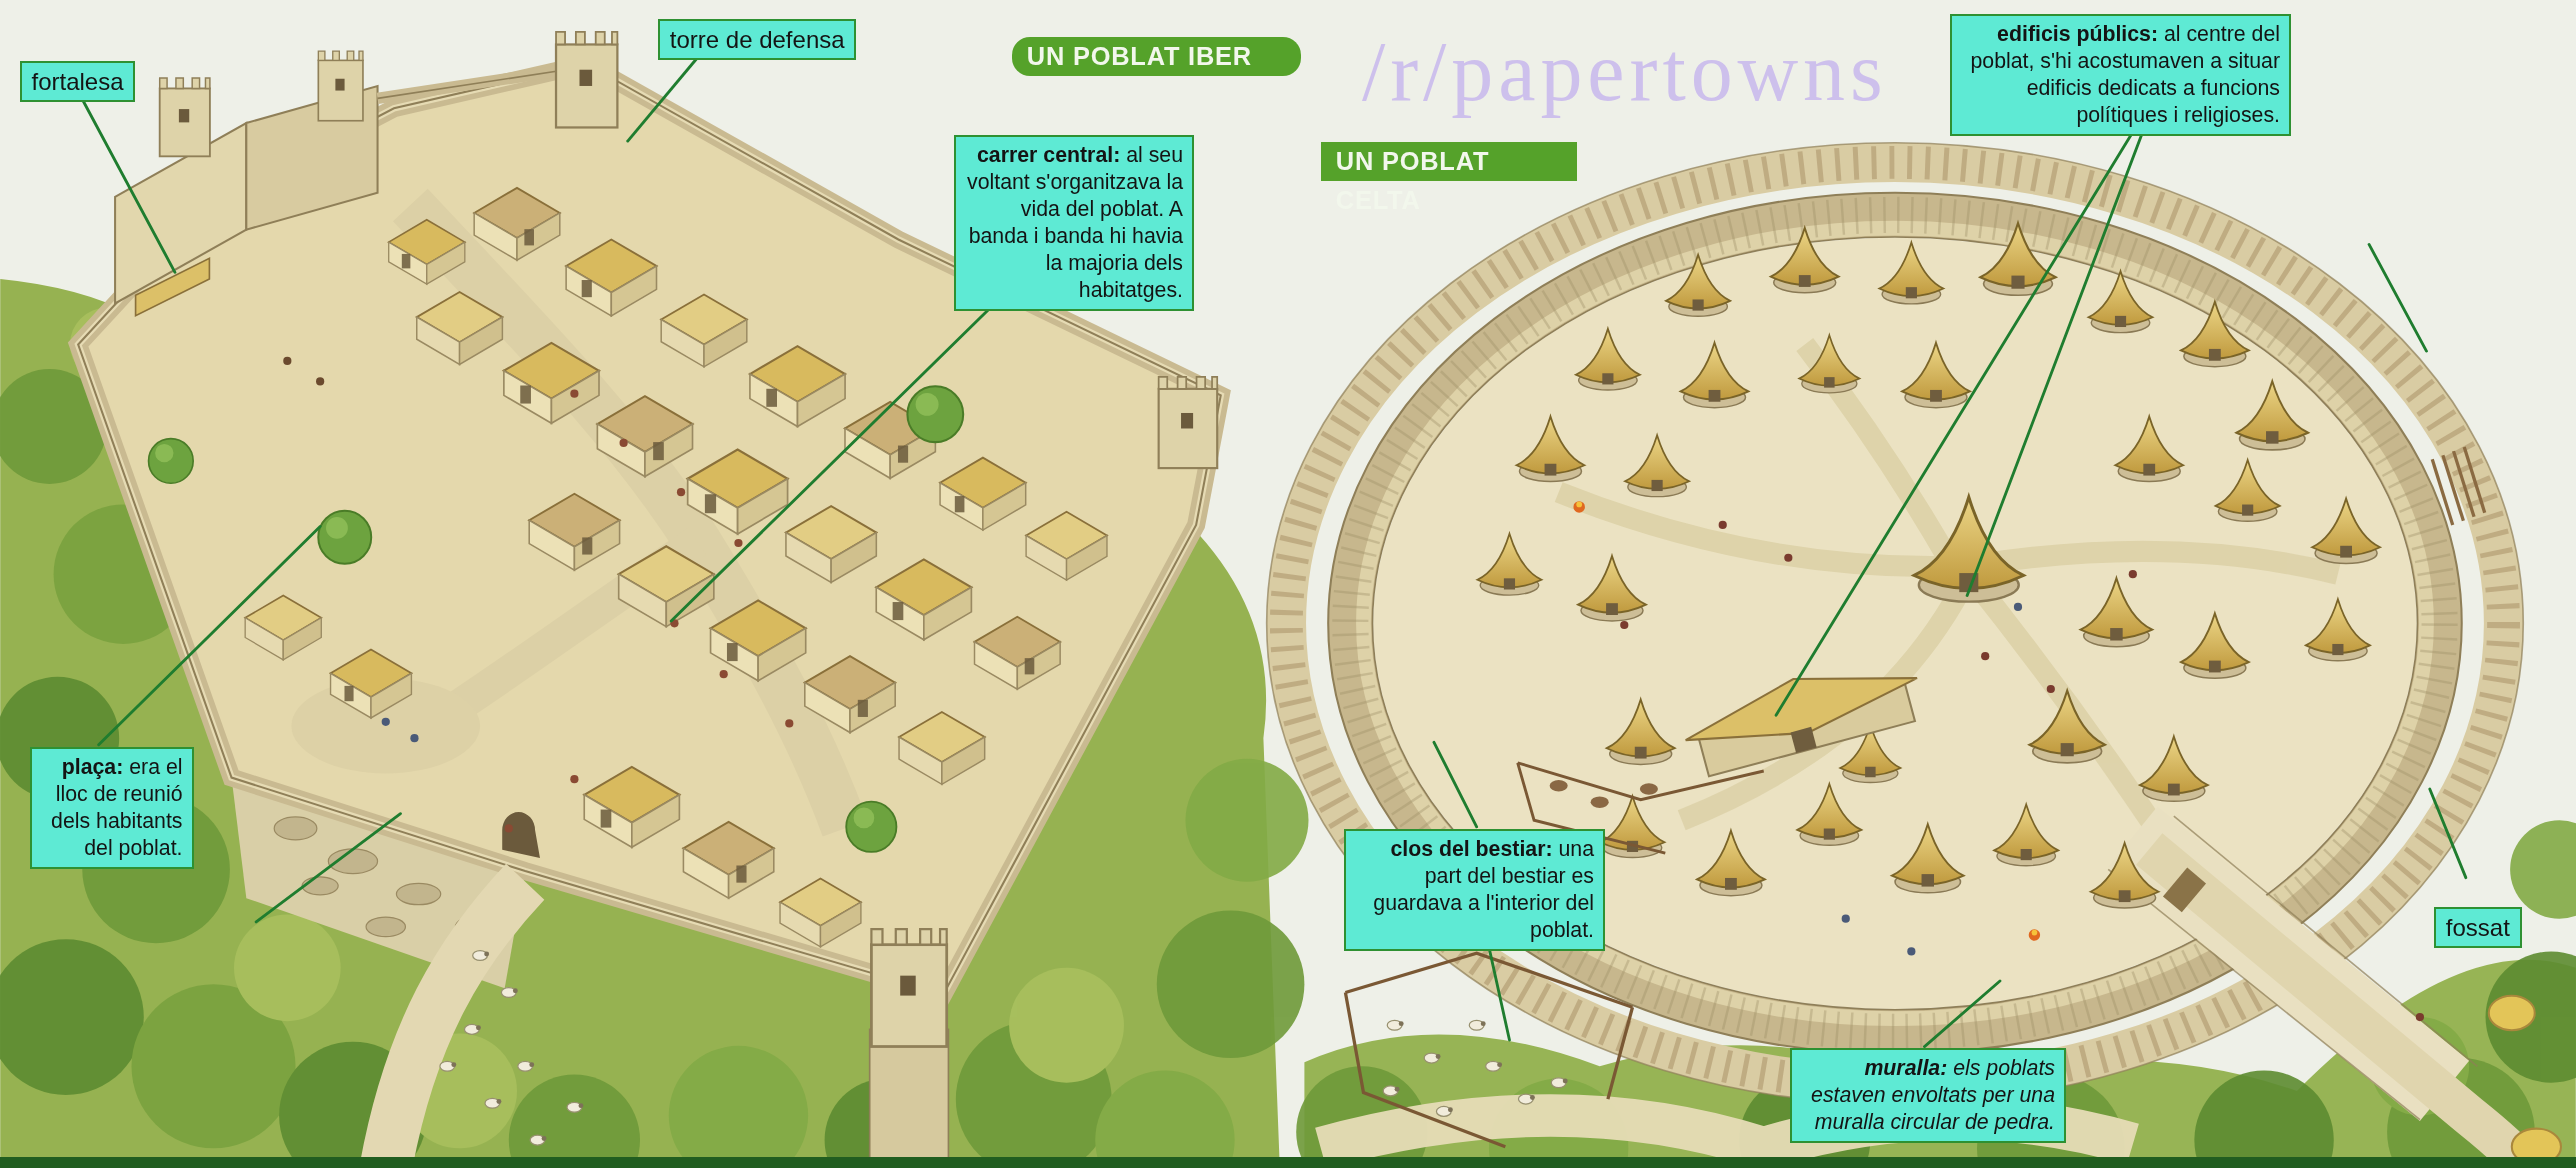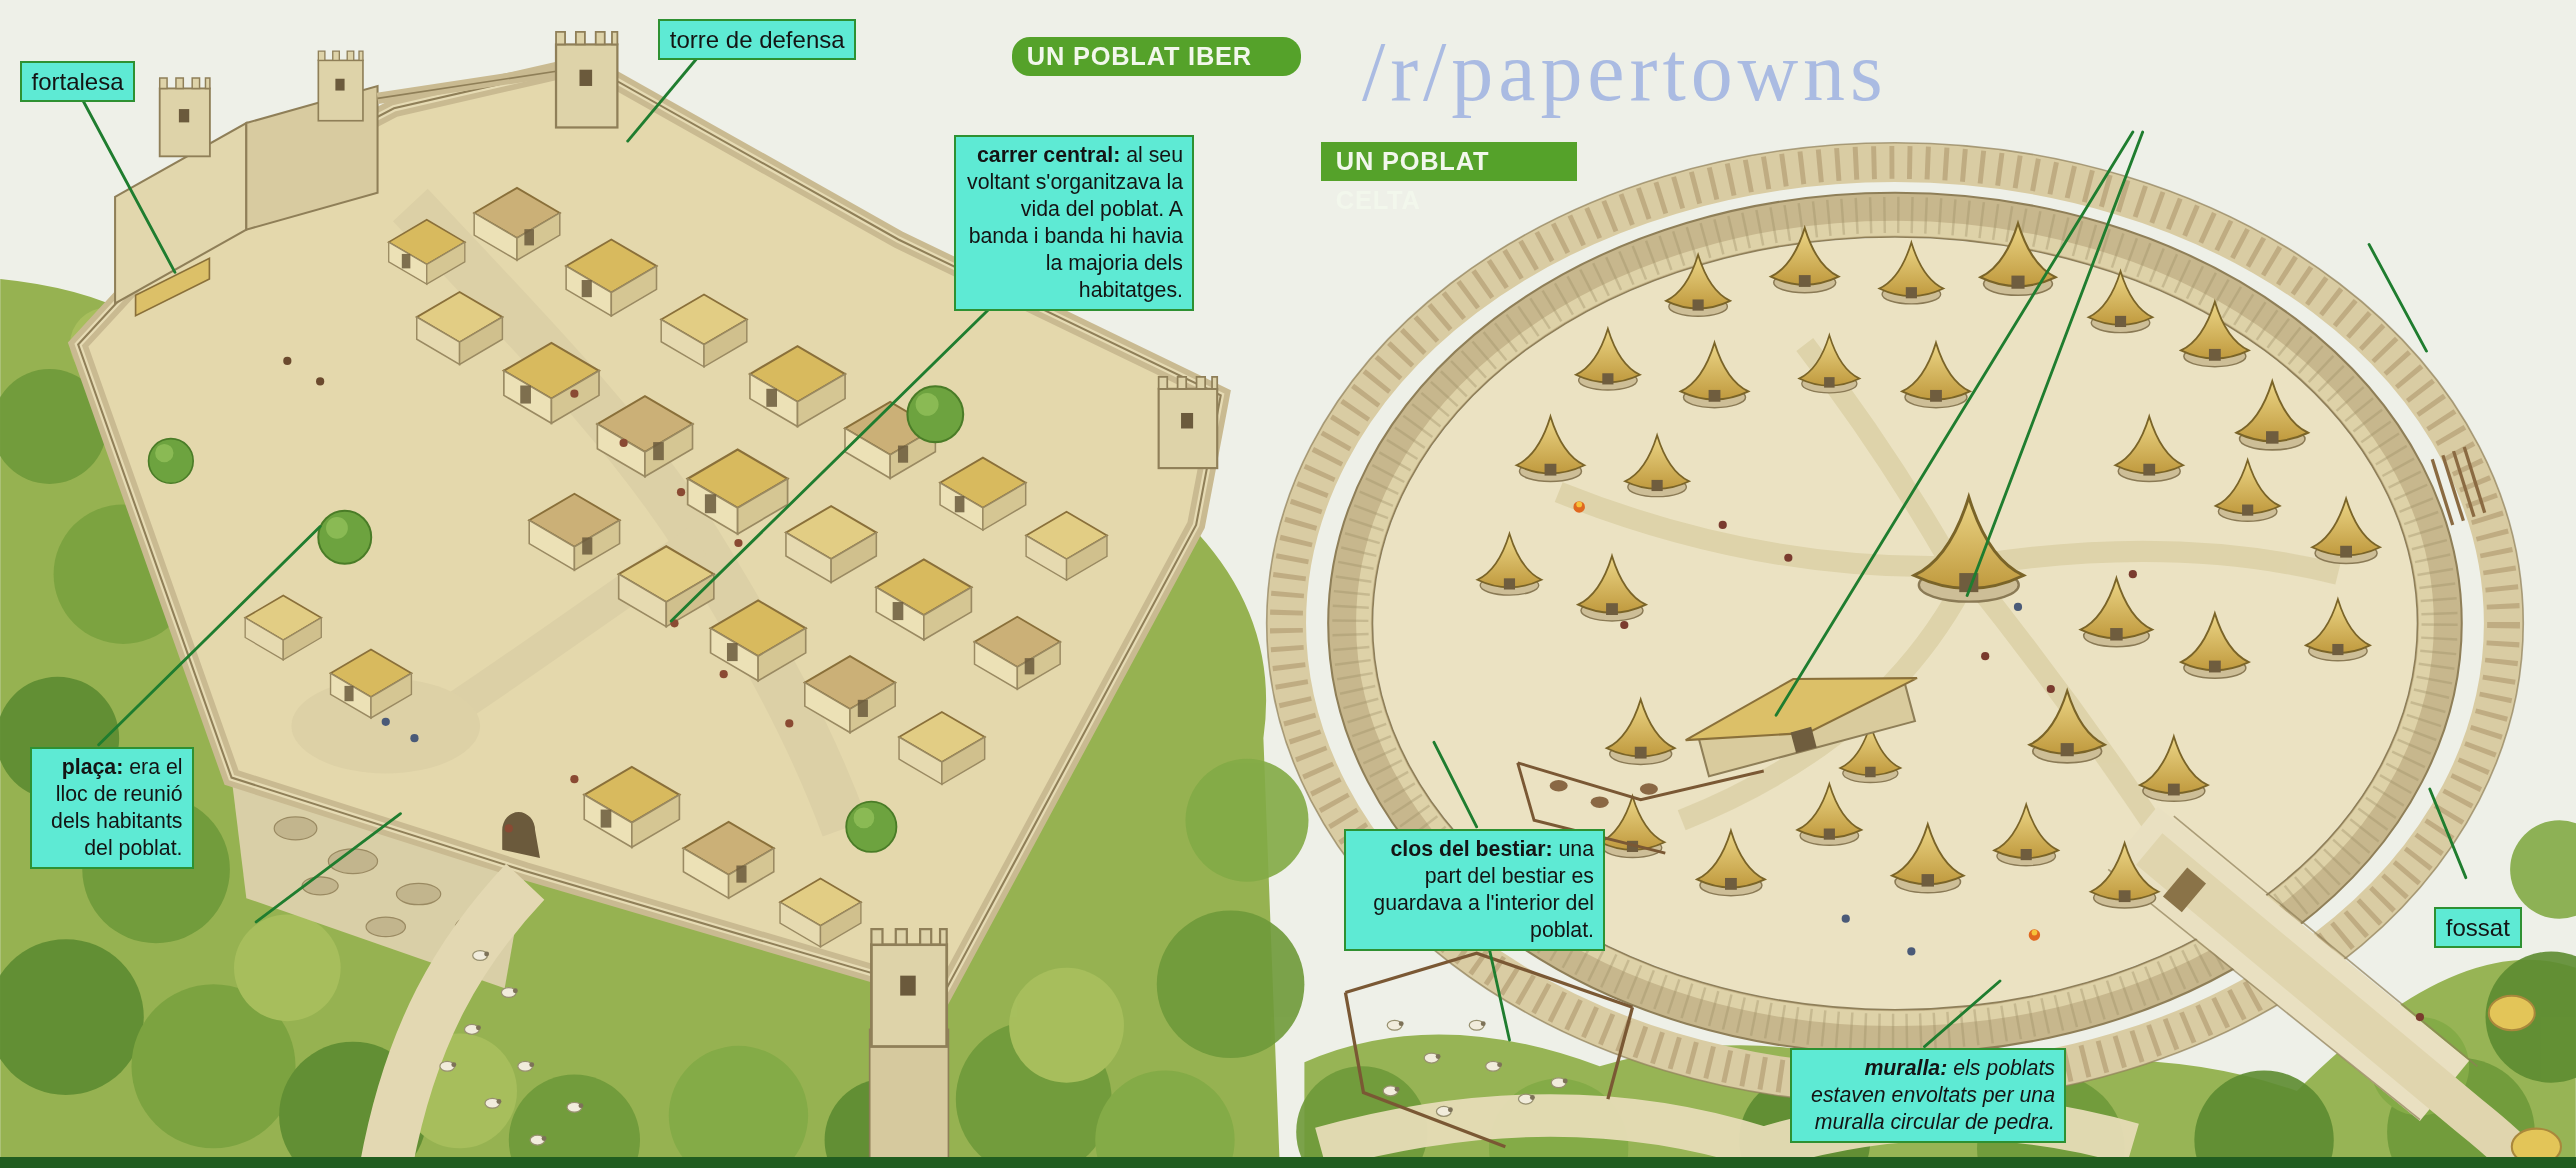--- a/index.html
+++ b/index.html
@@ -1,21 +1,21 @@
 <!DOCTYPE html>
 <html style="font-size:13px"><head>
 <meta charset="utf-8">
 <style>
   html,body{margin:0;padding:0;background:#dfe2d8;}
   .page{position:relative;width:2576px;height:1168px;background:#eef0e8;overflow:hidden;
         font-family:"Liberation Sans",sans-serif;}
   svg.illu{position:absolute;left:0;top:0;}
   .watermark{position:absolute;left:1362px;top:23px;z-index:1;
              font-family:"Liberation Serif",serif;font-size:84px;letter-spacing:4.9px;
-             color:#1d4ed8;opacity:.32;}
+             color:#8b5cf6;opacity:.32;}
   .banner{position:absolute;z-index:3;background:#55a22a;color:#f2f7ec;font-weight:bold;
           font-size:25.4px;line-height:39px;height:39px;padding:0 14.8px;letter-spacing:0.8px;
           box-sizing:border-box;}
   #banner-iber{left:1012px;top:37px;width:289px;border-radius:18px;}
   #banner-celta{left:1321px;top:142px;width:256px;}
   .lbl{position:absolute;z-index:3;background:#5eead4;border:2.5px solid #2e9132;color:#141414;
        font-size:21.3px;line-height:27px;padding:4.9px 9px;box-sizing:border-box;text-align:right;}
   .lbl b{font-weight:bold;}
   .lbl.one{white-space:nowrap;font-size:24px;line-height:29px;padding:4.1px 9.8px;}
   #lbl-fortalesa{left:19.7px;top:61px;}
@@ -358,20 +358,21 @@
 
 <div class="watermark">/r/papertowns</div>
 
 <div class="banner" id="banner-iber">UN POBLAT IBER</div>
 <div class="banner" id="banner-celta">UN POBLAT CELTA</div>
 
 <div class="lbl one" id="lbl-fortalesa">fortalesa</div>
 <div class="lbl one" id="lbl-torre">torre de defensa</div>
 <div class="lbl" id="lbl-placa"><b>plaça:</b><span> era el lloc de reunió dels habitants del poblat.</span></div>
 <div class="lbl" id="lbl-carrer"><b>carrer central:</b><span> al seu voltant s'organitzava la vida del poblat. A banda i banda hi havia la majoria dels habitatges.</span></div>
+<div class="lbl" id="lbl-edificis"><b>edificis públics:</b><span> al centre del poblat, s'hi acostumaven a situar edificis dedicats a funcions polítiques i religioses.</span></div>
 <div class="lbl" id="lbl-clos"><b>clos del bestiar:</b><span> una part del bestiar es guardava a l'interior del poblat.</span></div>
 <div class="lbl" id="lbl-muralla"><b>muralla:</b><span> els poblats estaven envoltats per una muralla circular de pedra.</span></div>
 <div class="lbl one" id="lbl-fossat">fossat</div>
 
 <div class="bottom-strip"></div>
 
 </div>
 
 
 </body></html>

